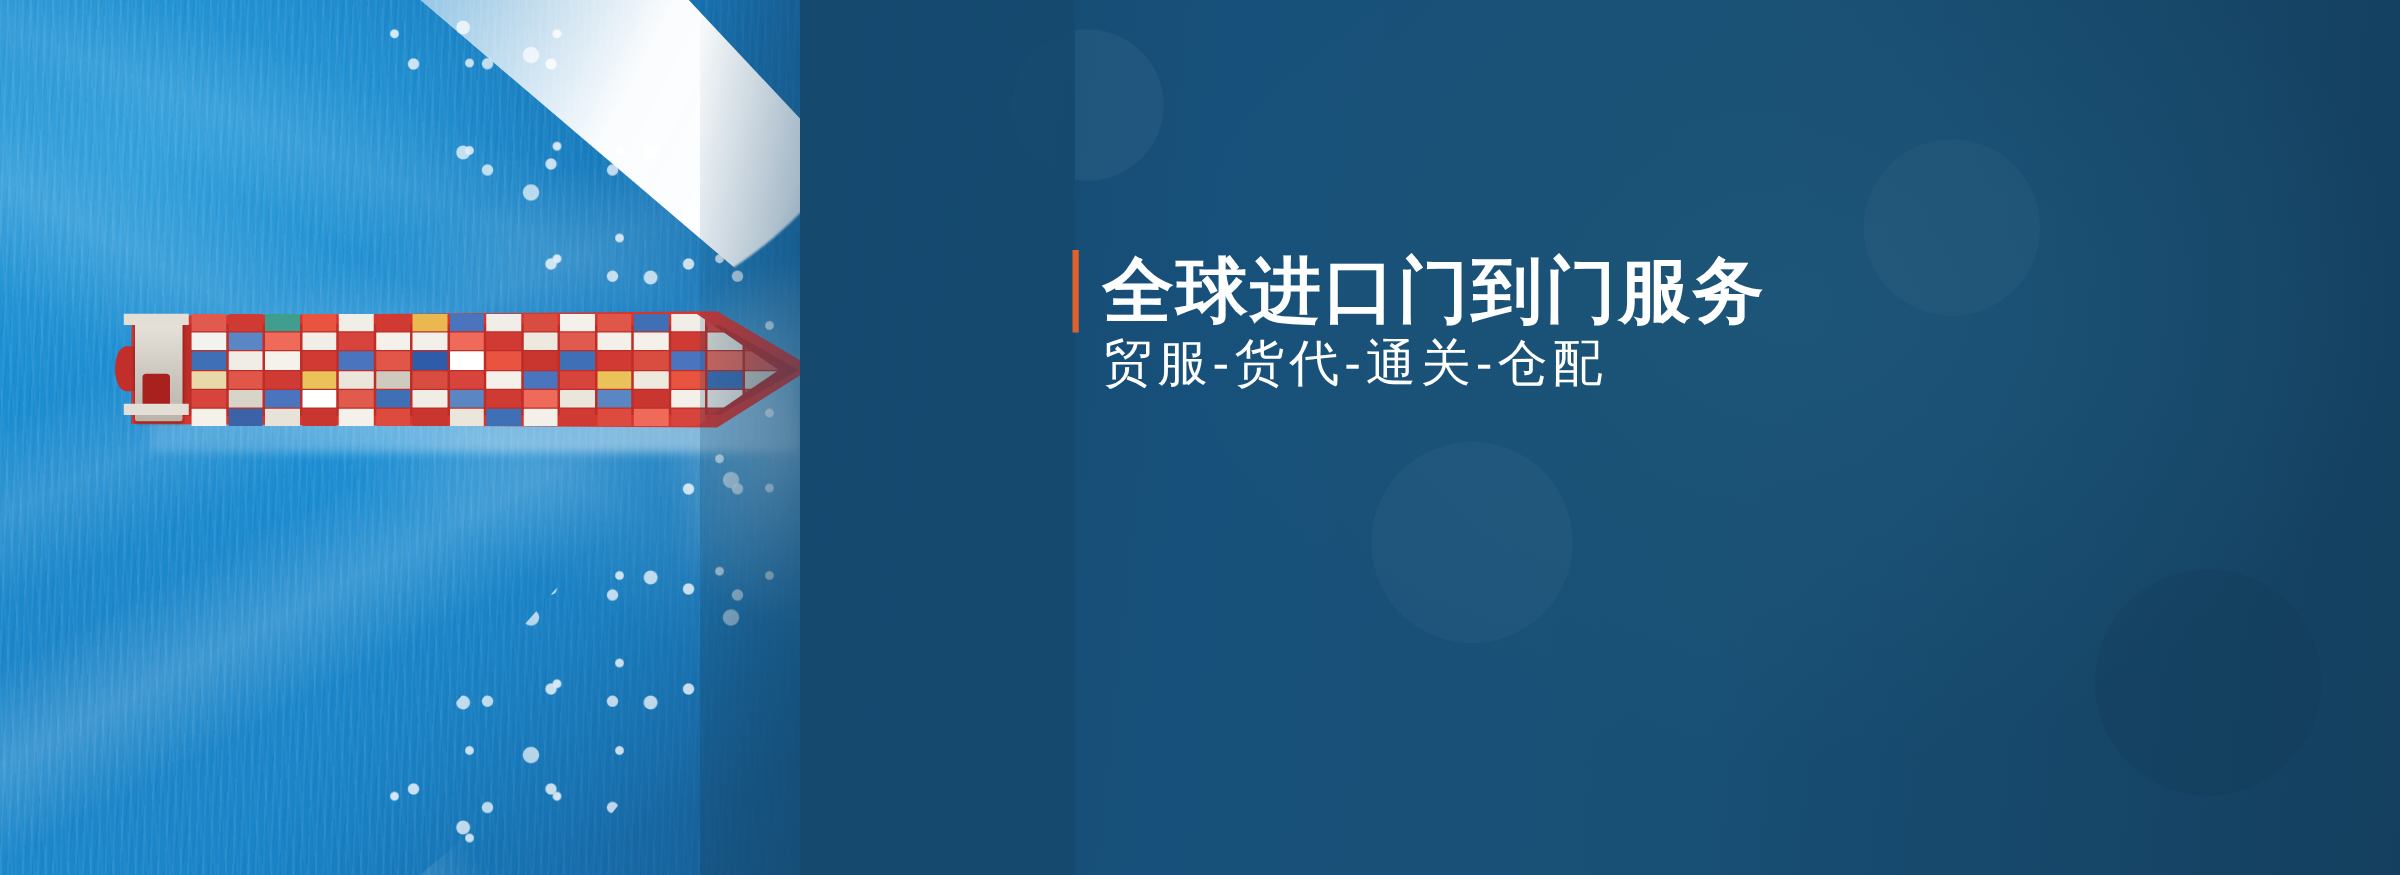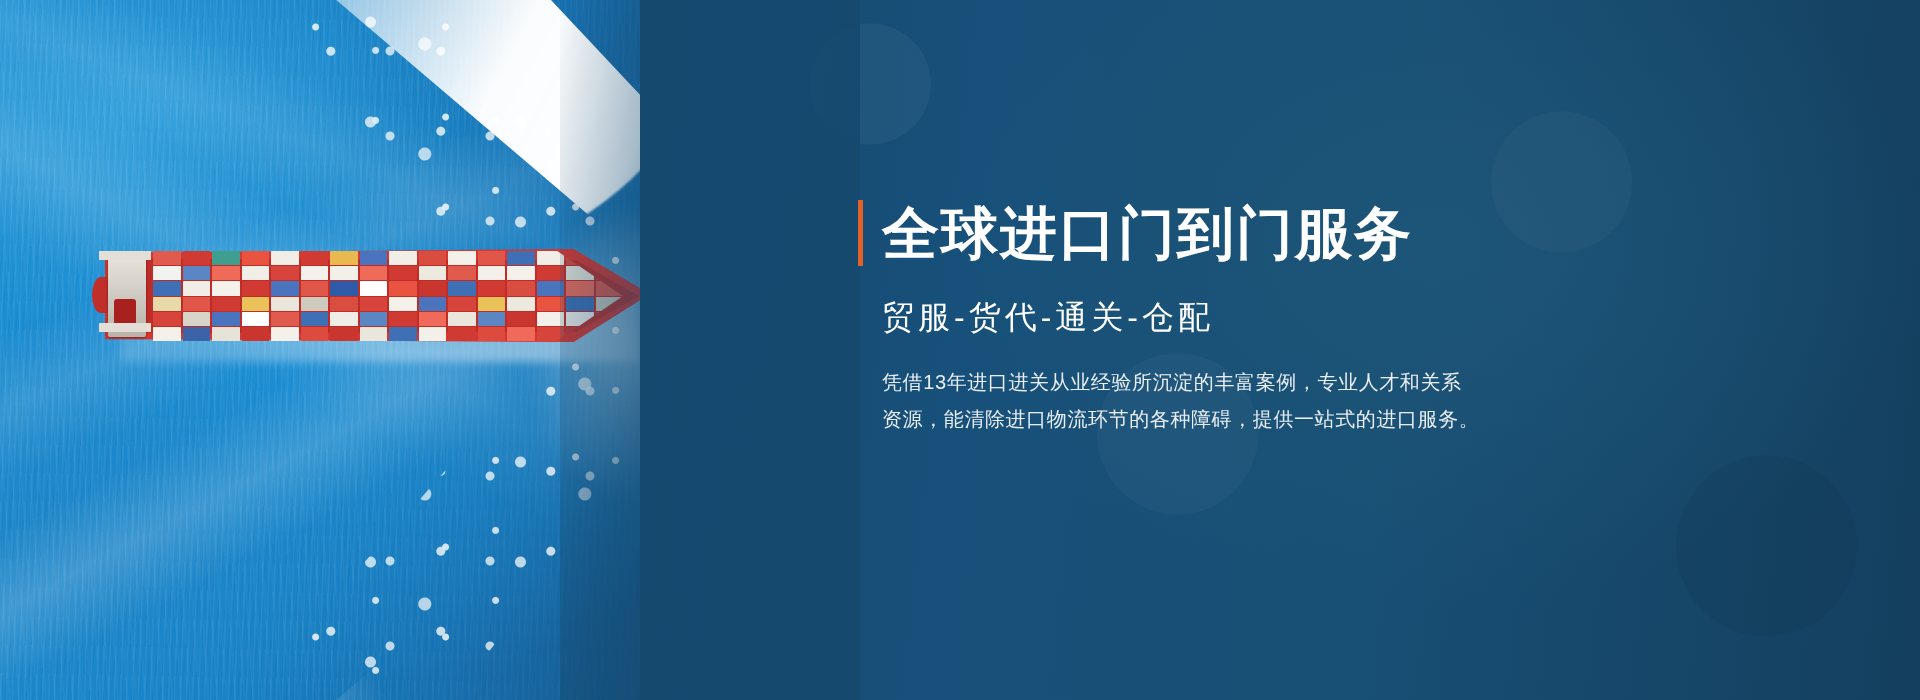--- a/index.html
+++ b/index.html
@@ -178,23 +178,22 @@
   }
   .headline {
     color:#ffffff;
     font-size:57px;
     line-height:66px;
     font-weight:700;
     letter-spacing:2px;
     white-space:nowrap;
   }
   .subhead {
-    margin-top:26px;
     color:#ffffff;
-    font-size:32px;
+    font-size:40px;
     line-height:50px;
     font-weight:400;
     letter-spacing:4px;
     padding-left:24px;
     white-space:nowrap;
   }
   .body-copy {
     margin-top:22px;
     padding-left:24px;
     color:#e8eef3;
@@ -372,19 +371,15 @@
 
   <div class="copy">
 
     <div class="headline-row">
       <div class="accent-bar"></div>
       <div class="headline">全球进口门到门服务</div>
     </div>
 
     <div class="subhead">贸服-货代-通关-仓配</div>
 
-    <div class="body-copy">
-      <div>凭借13年进口进关从业经验所沉淀的丰富案例，专业人才和关系</div>
-      <div>资源，能清除进口物流环节的各种障碍，提供一站式的进口服务。</div>
-    </div>
 
   </div>
 </div>
 
 </body></html>

